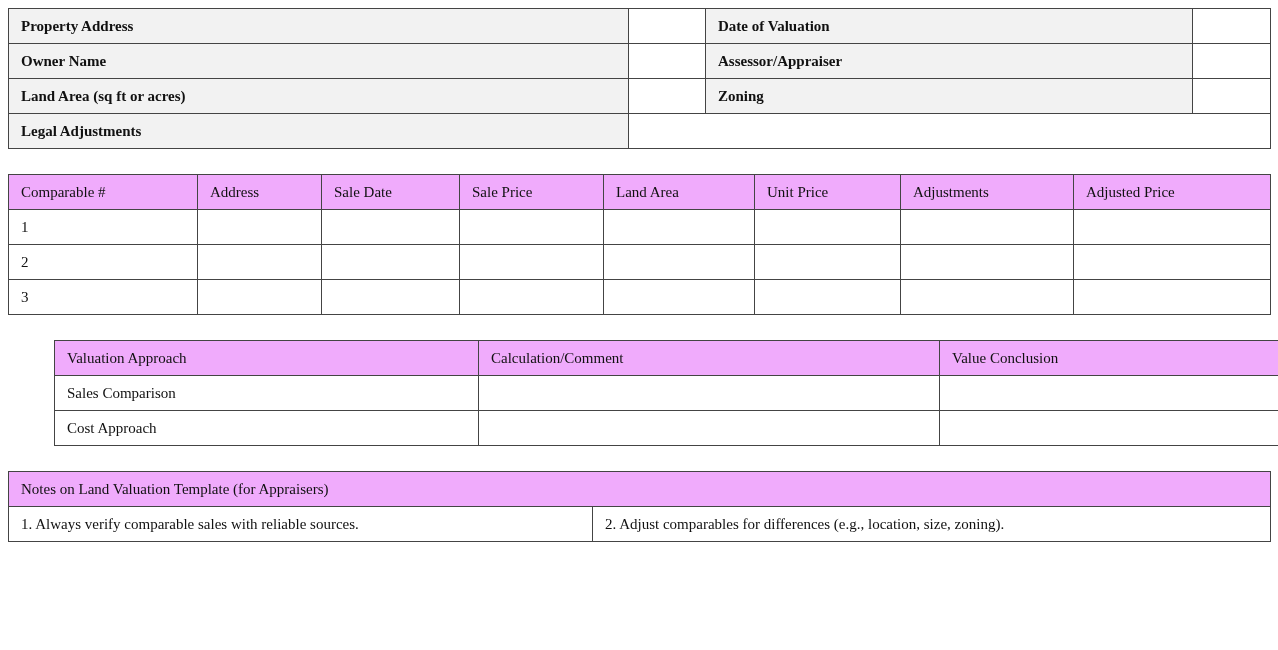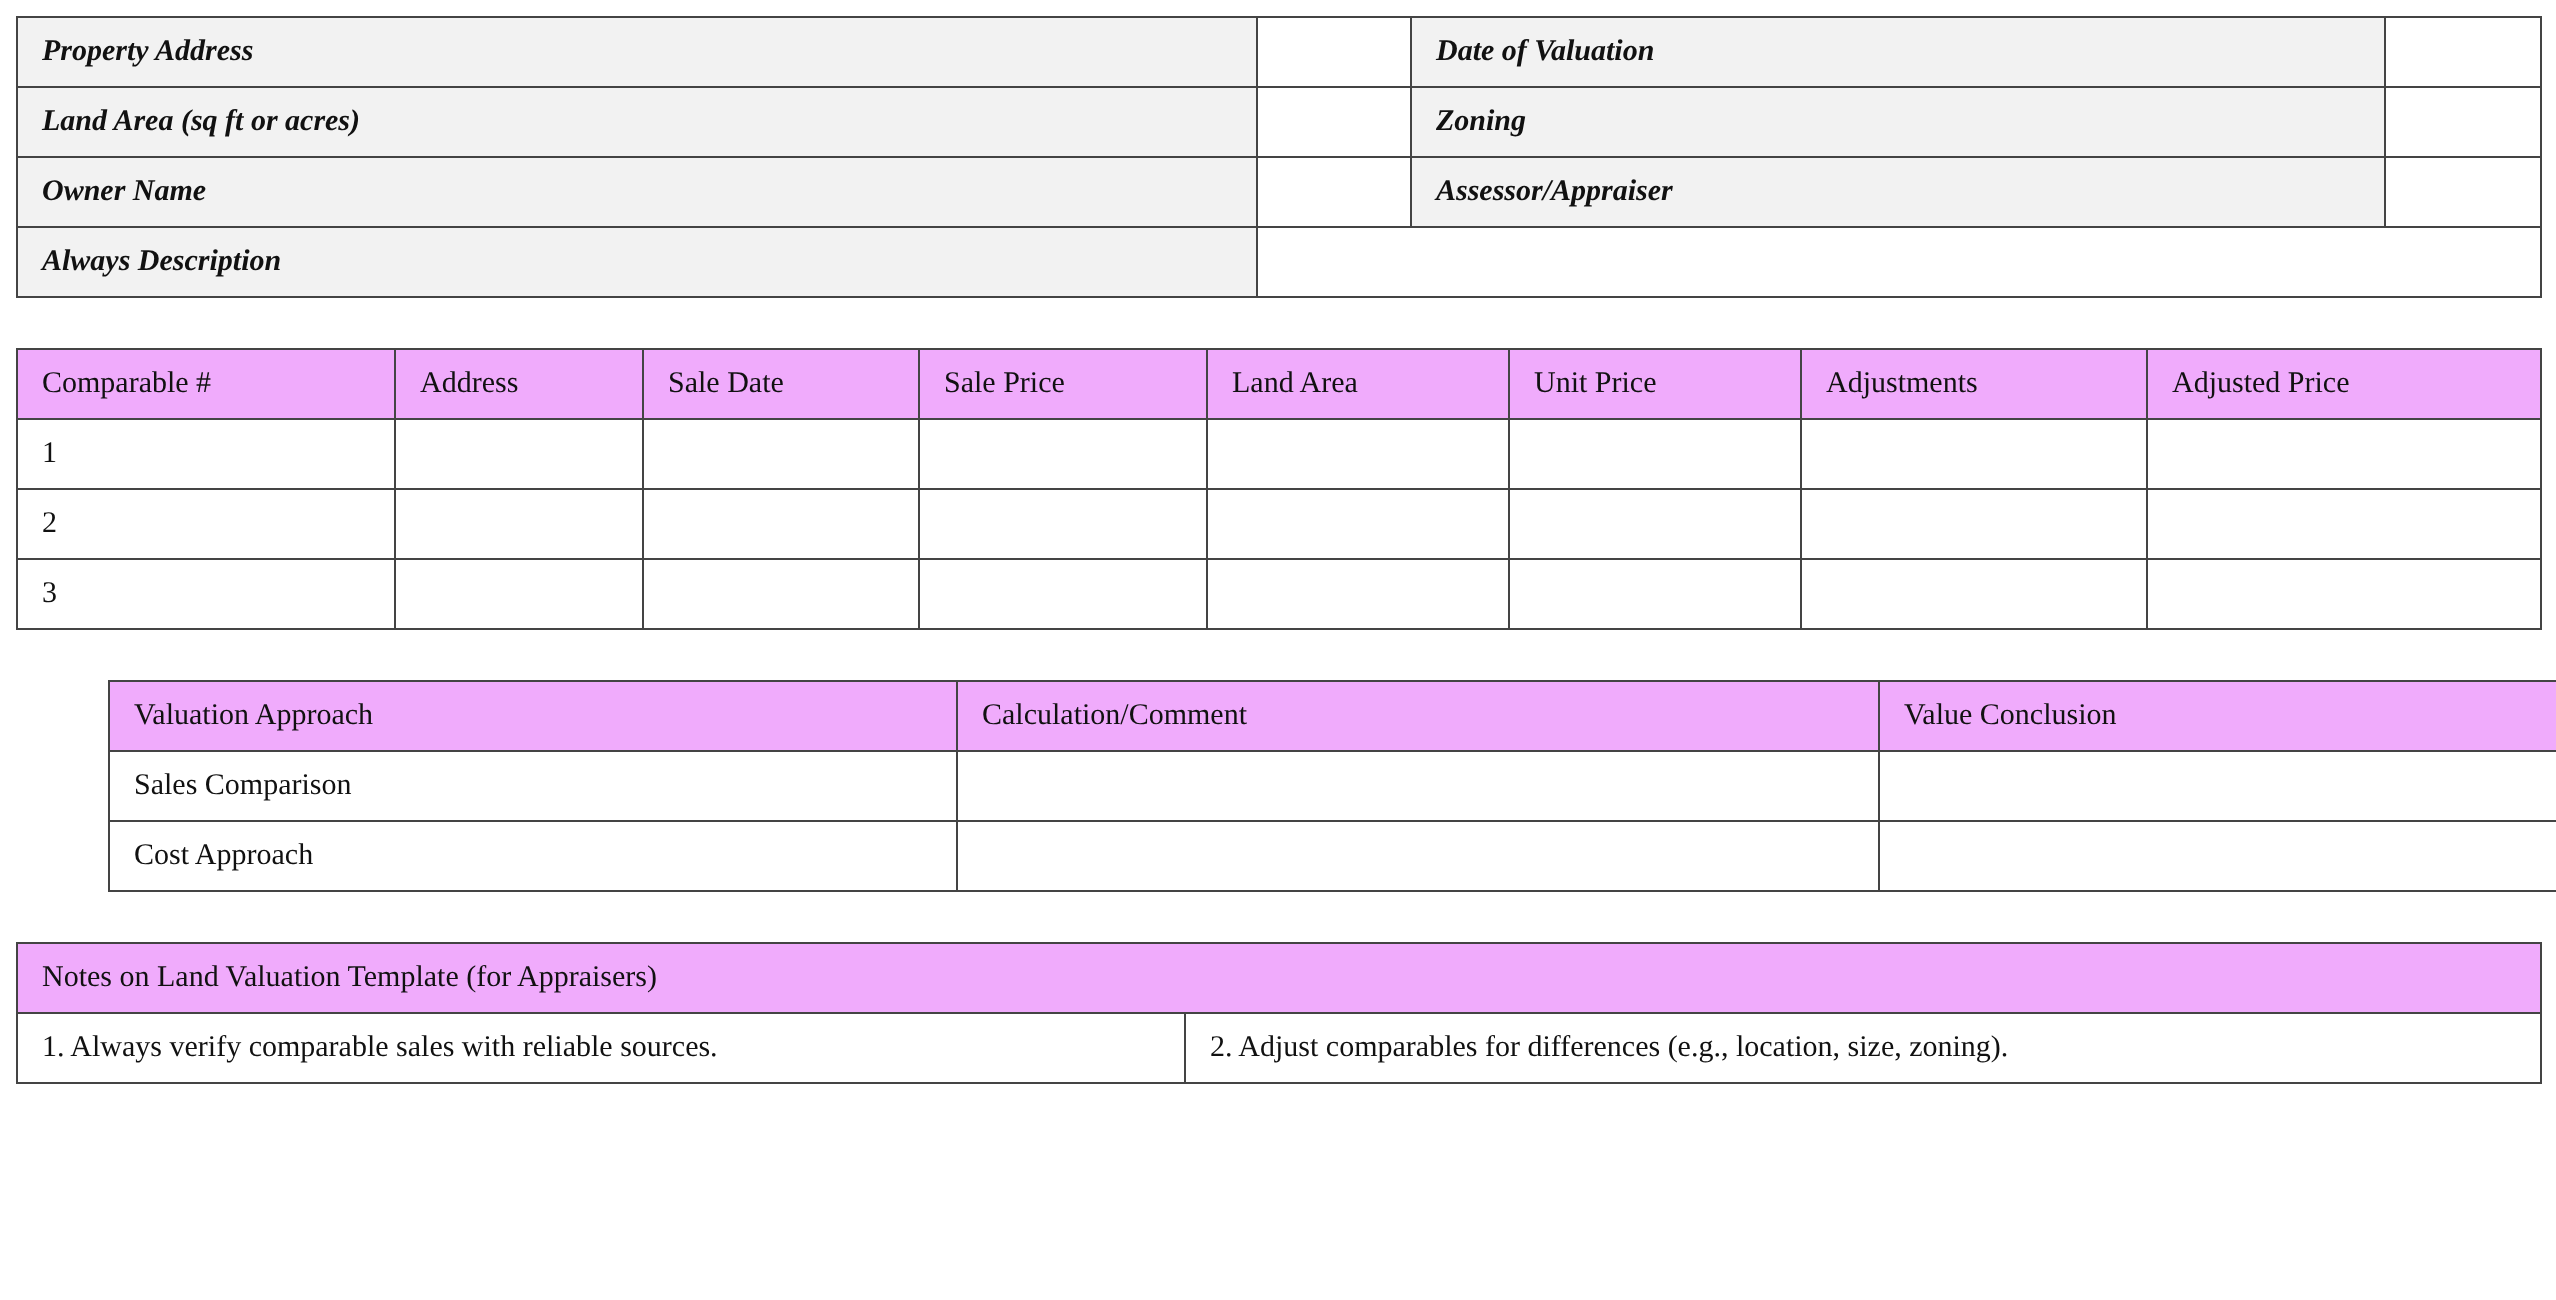--- a/index.html
+++ b/index.html
@@ -14,21 +14,21 @@
   }
   td, th {
     border: 1px solid #444;
     height: 34px; padding: 0 12px;
     text-align: left; vertical-align: middle;
     font-weight: normal;
     white-space: nowrap; overflow: hidden;
   }
   .lbl { background: #f2f2f2; font-weight: bold; }
   th { background: #f0abfc; font-weight: normal; }
-  .t1 { margin-bottom: 25px; font-style: italic; }
+  .t1 { margin-bottom: 25px; }
   .t2 { margin-bottom: 25px; }
   .t3 { margin-bottom: 25px; margin-left: 46px; }
   .cell-input { background: #fff; }
 </style>
 </head>
 <body>
 
 <div class="wrap">
 
   <table class="t1">
@@ -39,33 +39,33 @@
         <col style="width:78px">
     </colgroup>
     <tbody>
         <tr>
       <td class="lbl">Property Address</td>
       <td class="cell-input"></td>
       <td class="lbl">Date of Valuation</td>
       <td class="cell-input"></td>
     </tr>
     <tr>
+      <td class="lbl">Owner Name</td>
+      <td class="cell-input"></td>
+      <td class="lbl">Assessor/Appraiser</td>
+      <td class="cell-input"></td>
+    </tr>
+    <tr>
       <td class="lbl">Land Area (sq ft or acres)</td>
       <td class="cell-input"></td>
       <td class="lbl">Zoning</td>
       <td class="cell-input"></td>
     </tr>
     <tr>
-      <td class="lbl">Owner Name</td>
-      <td class="cell-input"></td>
-      <td class="lbl">Assessor/Appraiser</td>
-      <td class="cell-input"></td>
-    </tr>
-    <tr>
-      <td class="lbl">Always Description</td>
+      <td class="lbl">Legal Adjustments</td>
       <td class="cell-input" colspan="3"></td>
     </tr>
   </tbody>
     </table>
 
   <table class="t2">
     <colgroup>
       <col style="width:189px">
         <col style="width:124px">
         <col style="width:138px">

